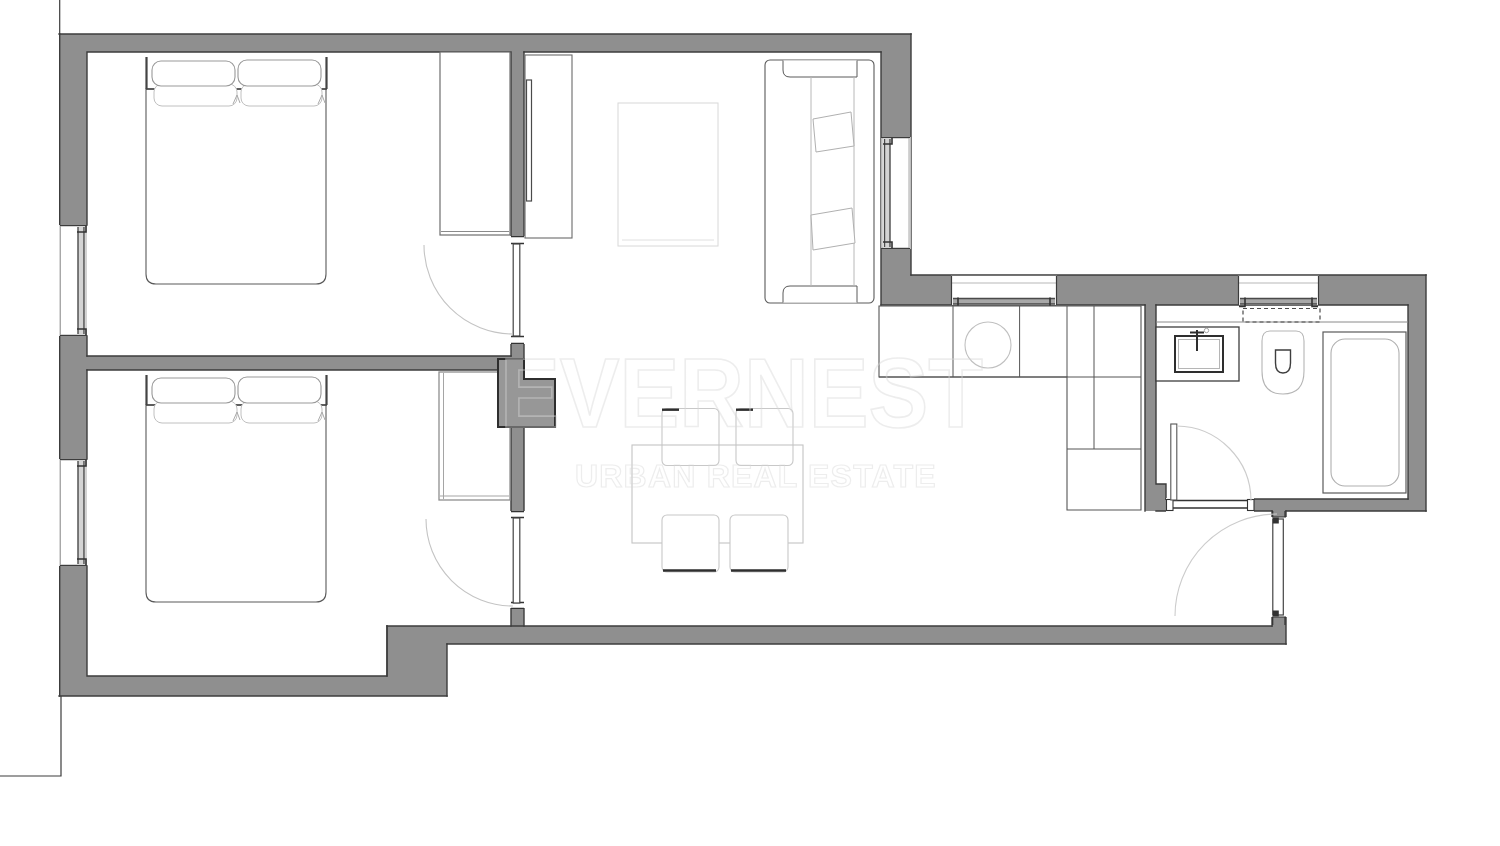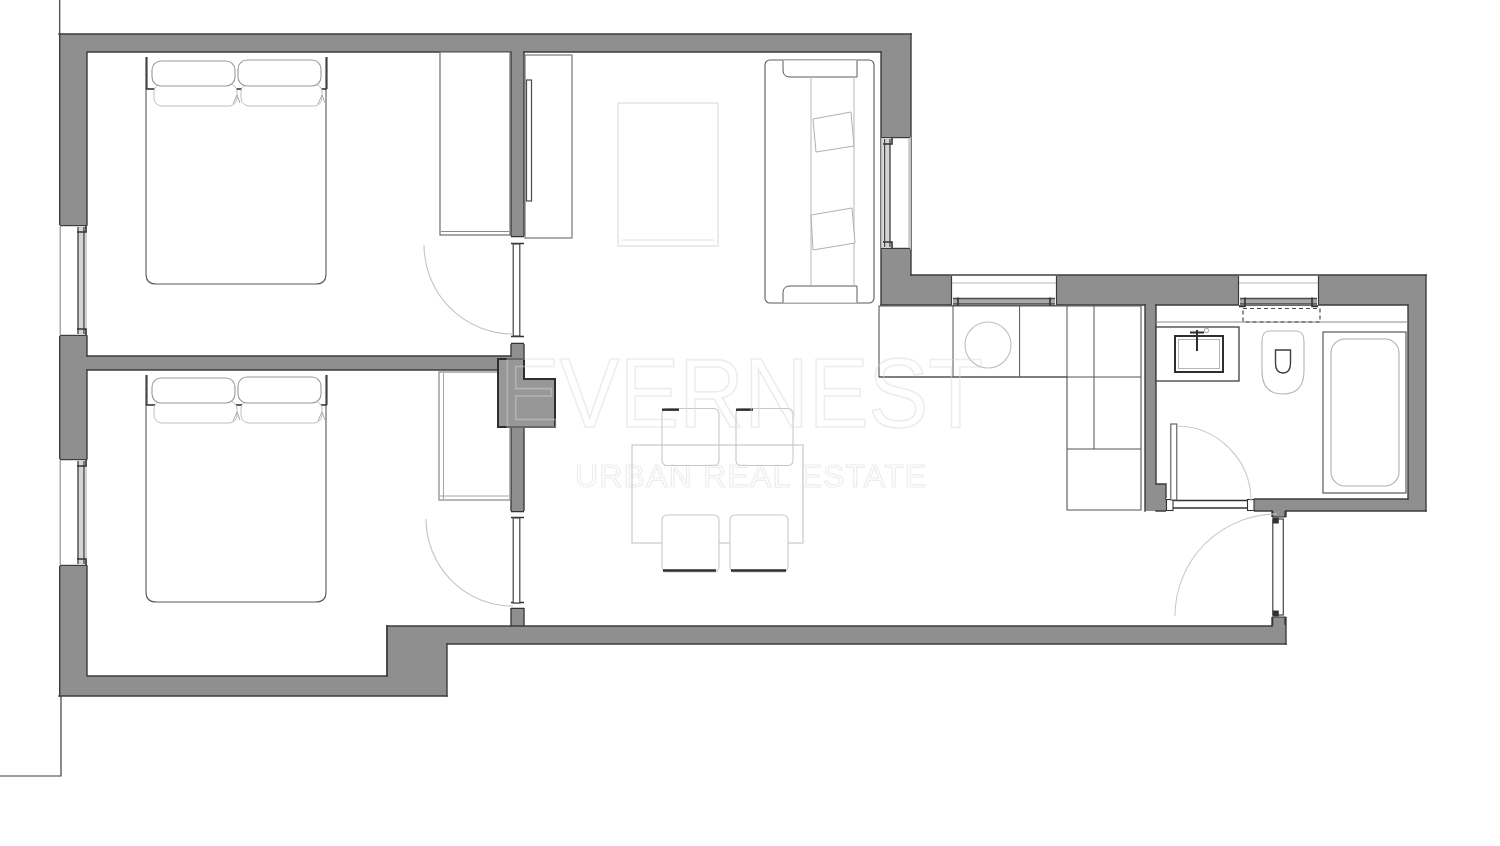--- a/index.html
+++ b/index.html
@@ -1,16 +1,16 @@
 <!DOCTYPE html>
 <html><head>
 <meta charset="utf-8">
 <style>
   html,body{margin:0;padding:0;background:#ffffff;}
-  .page{width:1500px;height:846px;position:relative;overflow:hidden;background:#fff;}
+  .page{width:1500px;height:846px;position:relative;overflow:hidden;background:#fff;font-weight:bold;}
   svg{display:block;}
   text{font-family:"Liberation Sans", sans-serif;}
 </style>
 </head>
 <body>
 <div class="page">
 <svg width="1500" height="846" viewBox="0 0 1500 846">
 
   <rect x="0" y="0" width="1500" height="846" fill="#ffffff"></rect>
 

